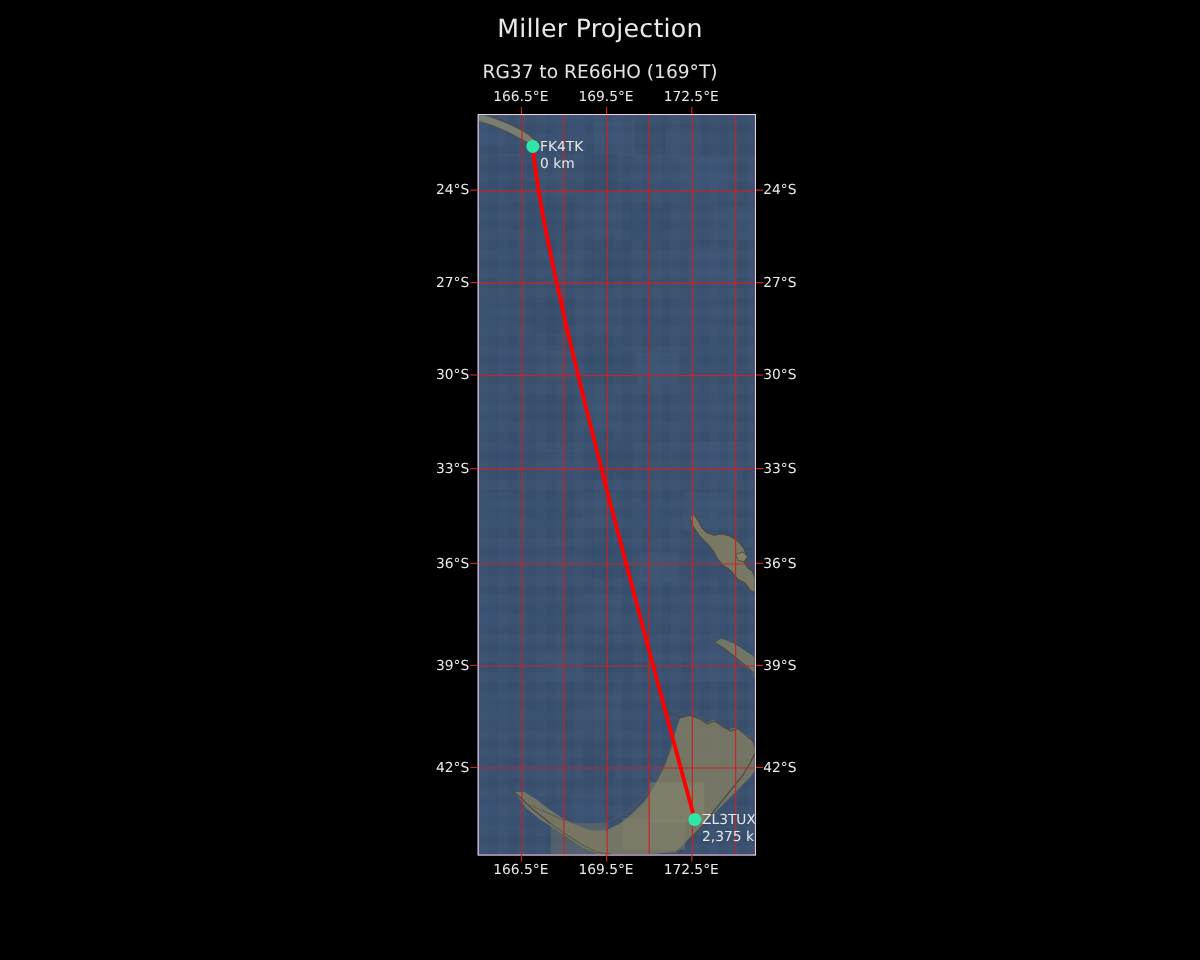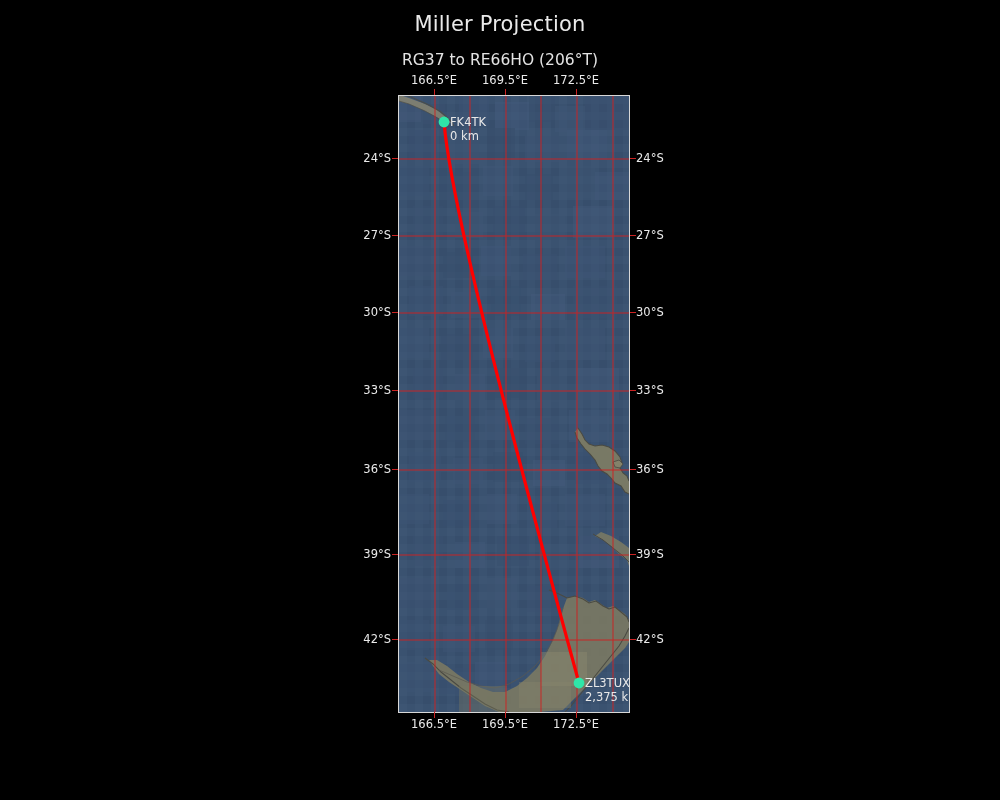--- a/index.html
+++ b/index.html
@@ -82,21 +82,21 @@
     position: absolute;
     background: #cc2222;
   }
 </style>
 </head>
 <body>
 
 <div id="stage">
 
   <div class="title">Miller Projection</div>
-  <div class="subtitle">RG37 to RE66HO (206°T)</div>
+  <div class="subtitle">RG37 to RE66HO (169°T)</div>
 
   <div class="tick top" style="left:434px; top:73px;">166.5°E</div>
   <div class="tick top" style="left:505px; top:73px;">169.5°E</div>
   <div class="tick top" style="left:576px; top:73px;">172.5°E</div>
 
   <div class="tick bottom" style="left:434px; top:717px;">166.5°E</div>
   <div class="tick bottom" style="left:505px; top:717px;">169.5°E</div>
   <div class="tick bottom" style="left:576px; top:717px;">172.5°E</div>
 
   <div class="tick left" style="left:391px; top:158px;">24°S</div>

